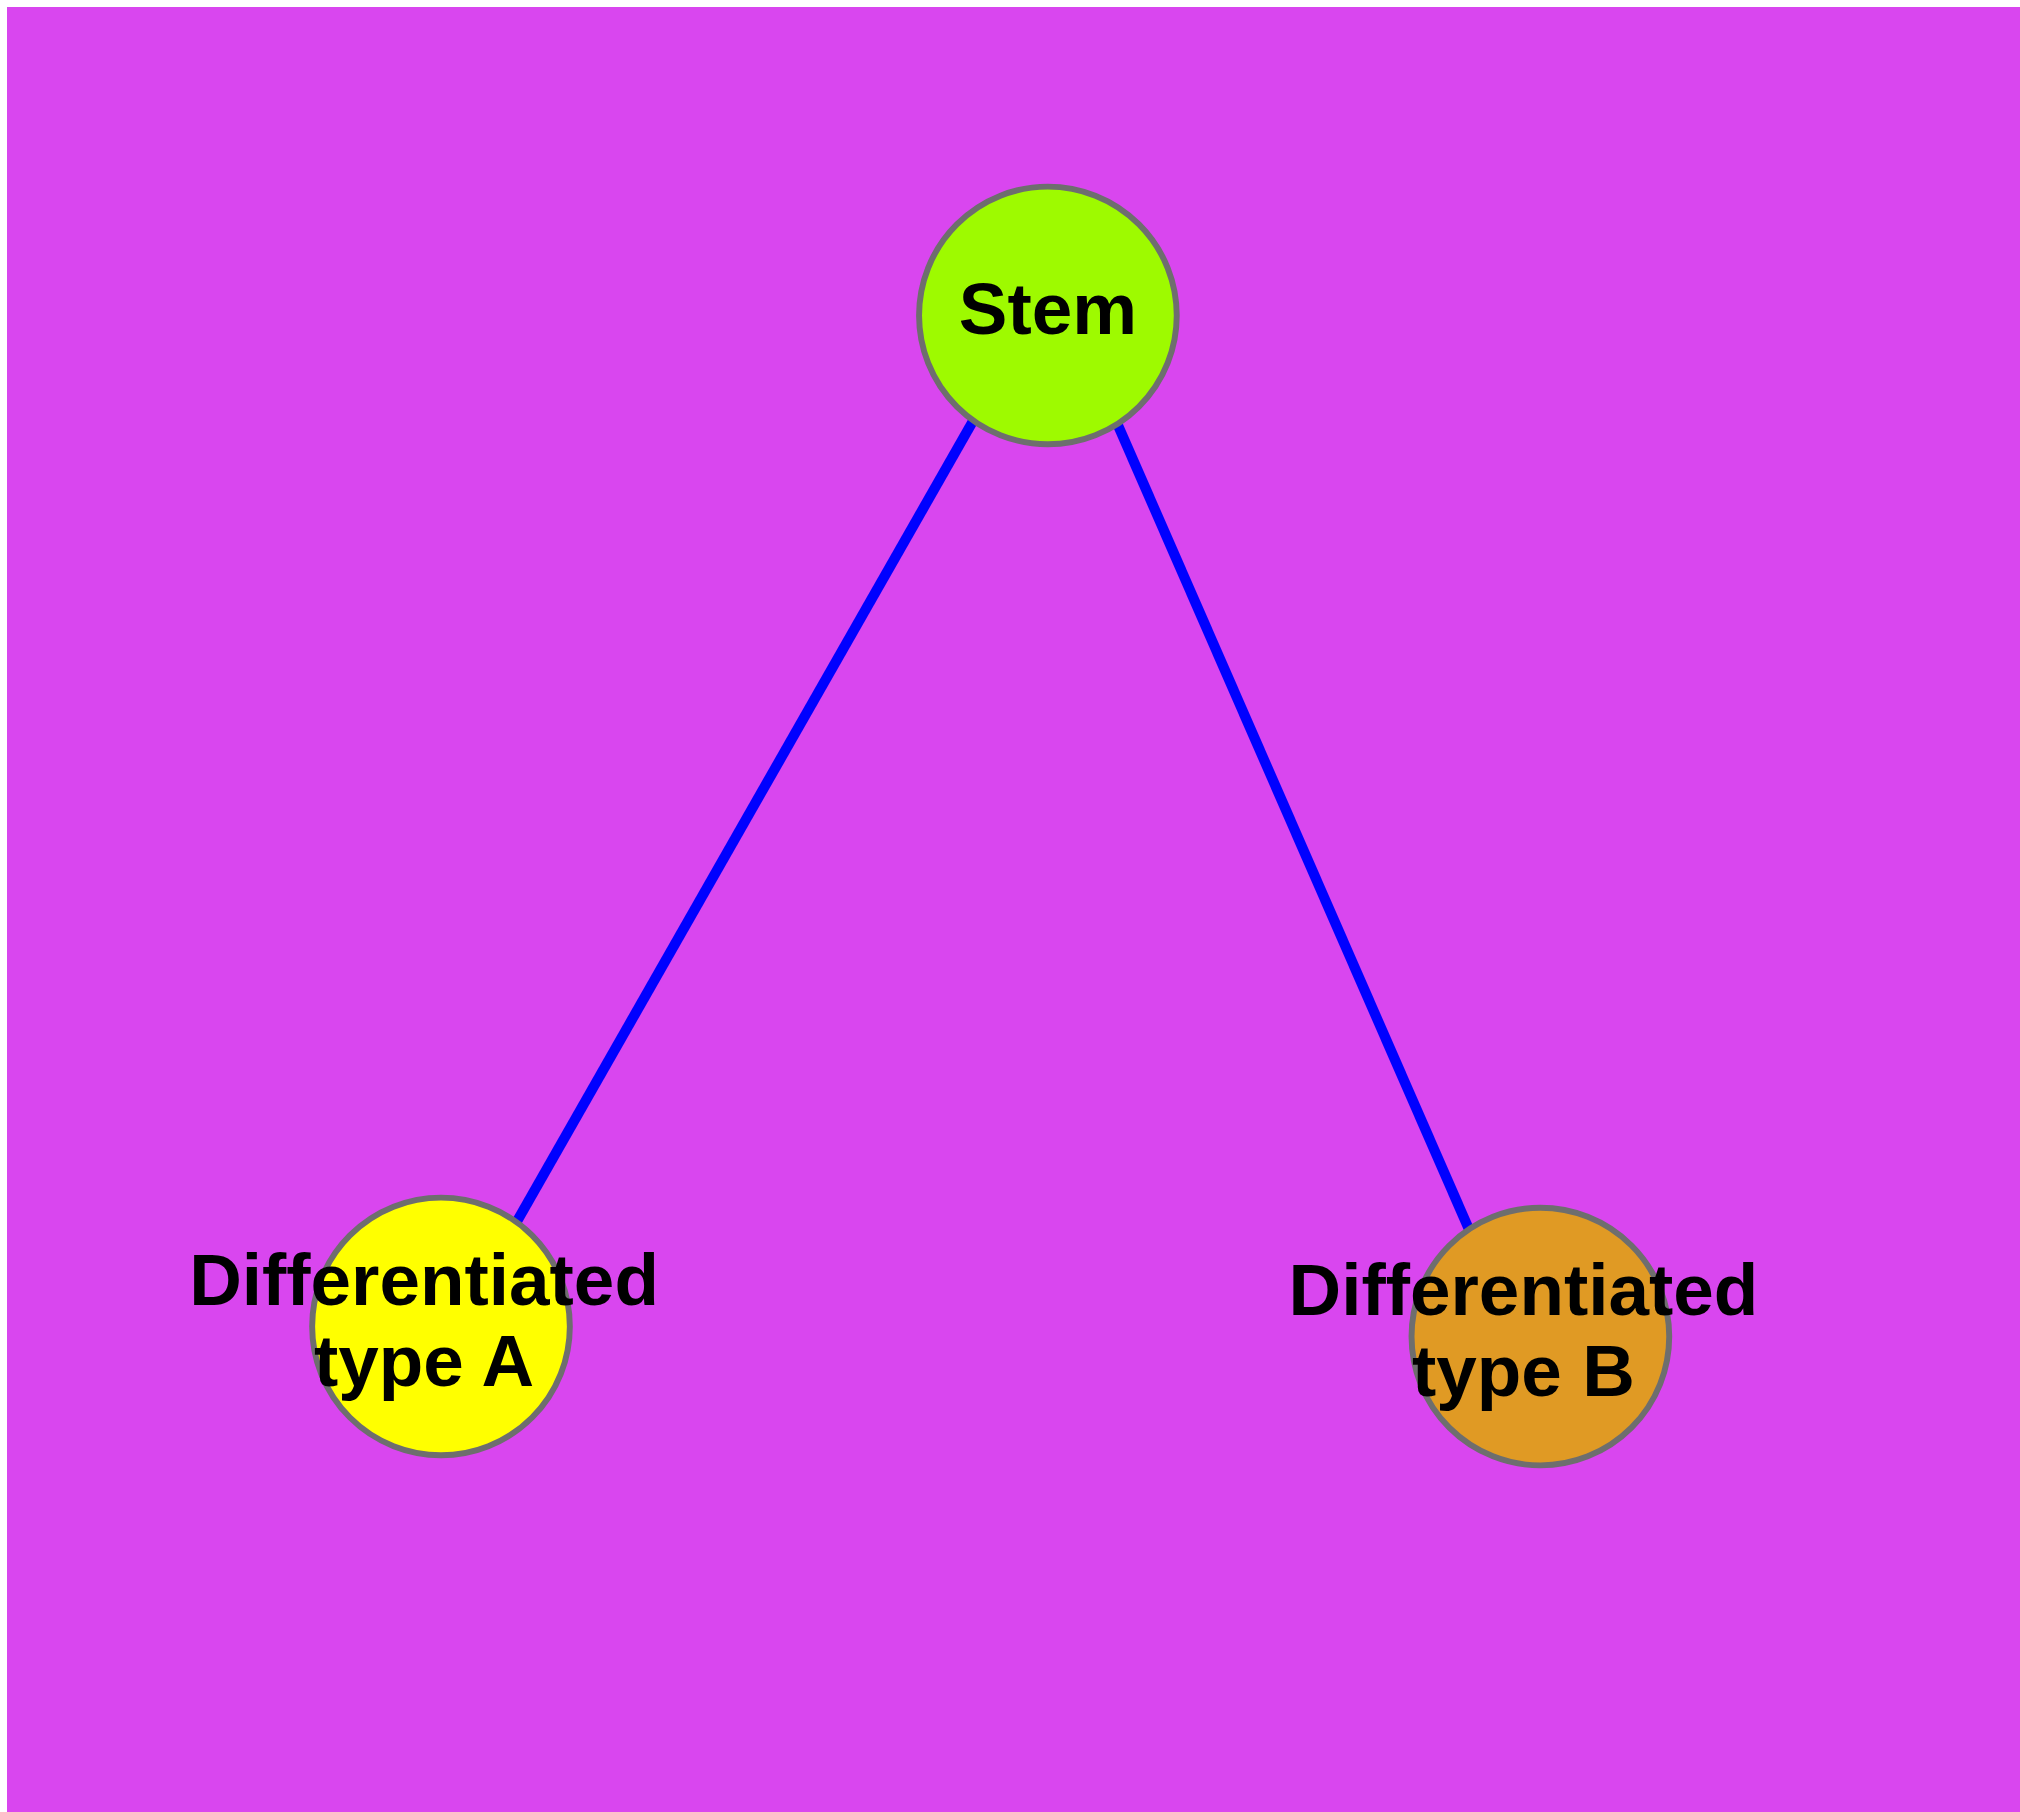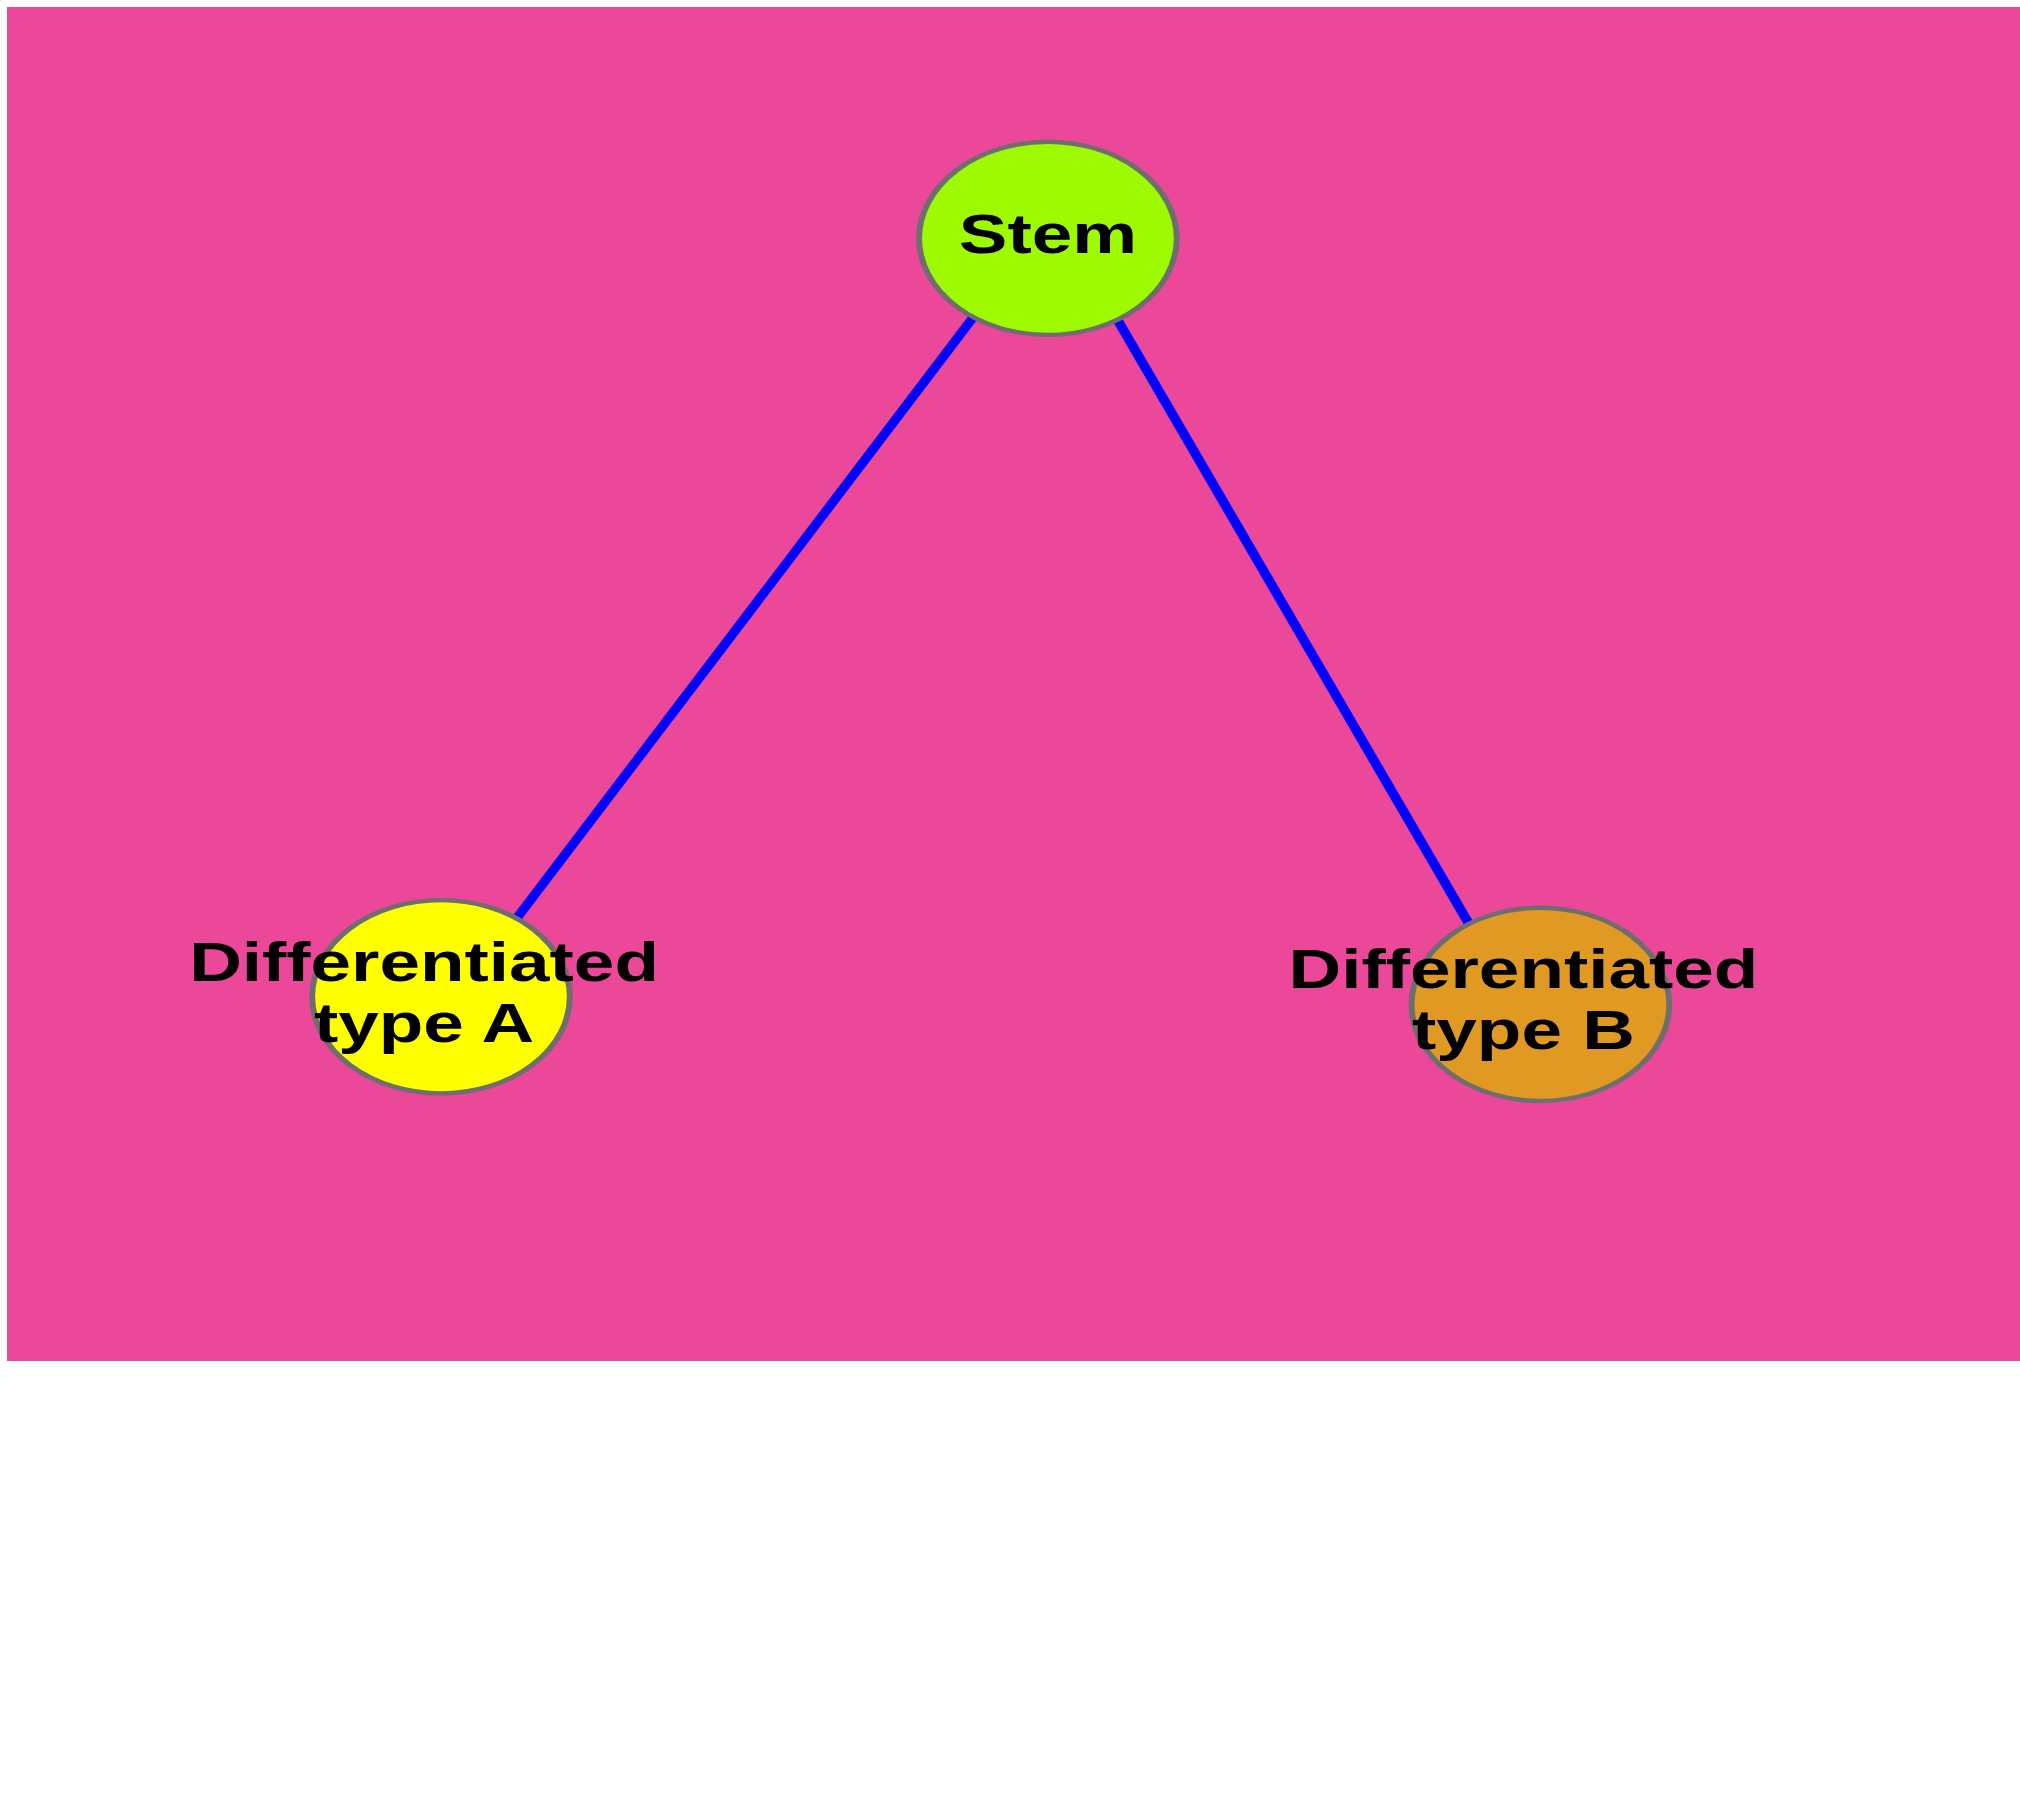--- a/index.html
+++ b/index.html
@@ -14,22 +14,22 @@
     height: 1812px;
     background: #ffffff;
     overflow: hidden;
     font-family: "Liberation Sans", "DejaVu Sans", sans-serif;
   }
   #plot-area {
     position: absolute;
     left: 6.8px;
     top: 6.8px;
     width: 2014px;
-    height: 1354px;
-    background: #ec4899;
+    height: 1805px;
+    background: #d946ef;
   }
   #graph-svg {
     position: absolute;
     left: 0;
     top: 0;
     width: 100%;
     height: 100%;
     display: block;
   }
   .node-label {

